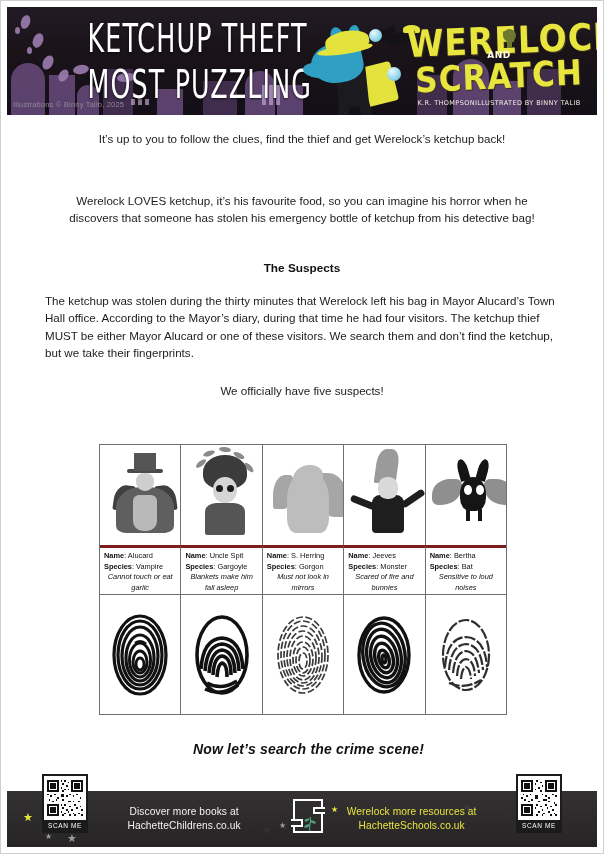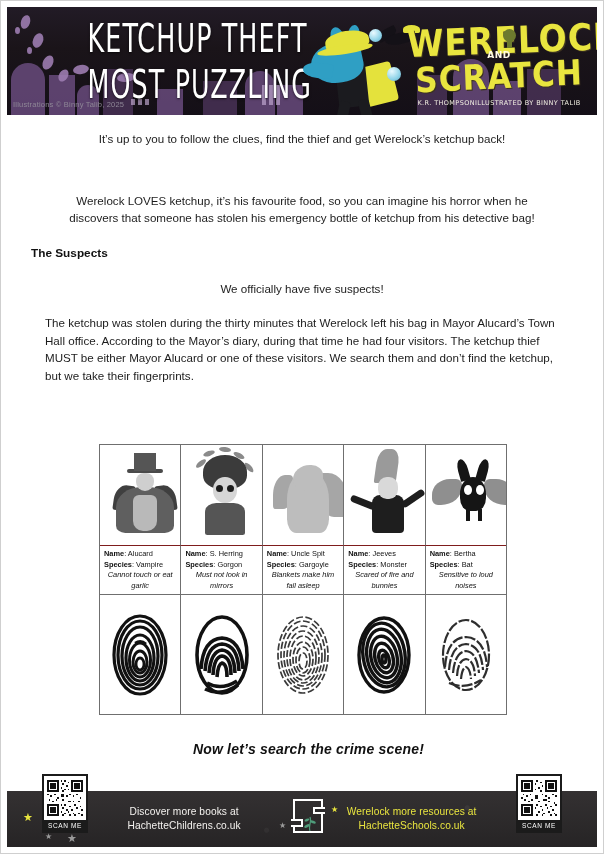--- a/index.html
+++ b/index.html
@@ -128,21 +128,22 @@
   .body-wrap { padding: 0 30px; }
   .para {
     font-size: 11.6px;
     line-height: 17.5px;
     color: #1c1c1c;
   }
   .para.center { text-align: center; }
   .p1 { margin-top: 44px; padding: 0 24px; }
   .p2 { margin-top: 15px; }
   .sub {
-    margin-top: 19px;
+    margin-top: 34px;
+    text-align: center;
     font-size: 11.8px;
     font-weight: bold;
     color: #111;
   }
   .p3 { margin-top: 17px; text-align: left; padding-left: 14px; padding-right: 8px; }
   .p4 { margin-top: 20px; text-align: center; }
 
   
   .table {
     position: absolute; left: 98px; top: 443px;
@@ -155,21 +156,21 @@
   .trow.imgrow { height: 100px; }
   .trow.txtrow { height: 49px; }
   .trow.fprow { height: 120px; border-top: 1px solid #6f6f6f; }
   .tcell {
     flex: 1 1 0;
     border-right: 1px solid #6f6f6f;
     position: relative;
     overflow: hidden;
   }
   .tcell:last-child { border-right: none; }
-  .trow.txtrow .tcell { border-top: 1px solid #7f1d1d; padding: 3px 4px 0 4px; }
+  .trow.txtrow .tcell { border-top: 3px solid #7f1d1d; padding: 3px 4px 0 4px; }
   .tcell .line { font-size: 7.4px; line-height: 10.6px; color: #111; }
   .tcell .line b { font-weight: bold; }
   .tcell .trait { font-size: 7.4px; line-height: 10.6px; font-style: italic; text-align: center; color:#111; }
 
   
   .art { position: absolute; inset: 0; }
   .g { position: absolute; background: #6e6e6e; }
 
   .vamp-hat { left:34px; top:8px; width:22px; height:18px; background:#555; }
   .vamp-brim { left:27px; top:24px; width:36px; height:4px; background:#4a4a4a; border-radius:2px; }
@@ -347,22 +348,22 @@
       </div>
     </div>
   </div>
 
   <div class="copyright">Illustrations © Binny Talib, 2025</div>
 
   <div class="body-wrap">
     <p class="para center p2">It’s up to you to follow the clues, find the thief and get Werelock’s ketchup back!</p>
     <p class="para center p1">Werelock LOVES ketchup, it’s his favourite food, so you can imagine his horror when he discovers that someone has stolen his emergency bottle of ketchup from his detective bag!</p>
     <div class="sub">The Suspects</div>
+    <p class="para p3">The ketchup was stolen during the thirty minutes that Werelock left his bag in Mayor Alucard’s Town Hall office. According to the Mayor’s diary, during that time he had four visitors. The ketchup thief MUST be either Mayor Alucard or one of these visitors. We search them and don’t find the ketchup, but we take their fingerprints.</p>
     <p class="para p4">We officially have five suspects!</p>
-    <p class="para p3">The ketchup was stolen during the thirty minutes that Werelock left his bag in Mayor Alucard’s Town Hall office. According to the Mayor’s diary, during that time he had four visitors. The ketchup thief MUST be either Mayor Alucard or one of these visitors. We search them and don’t find the ketchup, but we take their fingerprints.</p>
   </div>
 
   <div class="table">
 
     <div class="trow imgrow">
       <div class="tcell">
         <div class="art">
           <div class="g vamp-collar-l"></div>
             <div class="g vamp-collar-r"></div>
           <div class="g vamp-cape"></div>
@@ -418,28 +419,28 @@
       </div>
     </div>
 
     <div class="trow txtrow">
       <div class="tcell">
         <div class="line"><b>Name</b>: <span>Alucard</span></div>
         <div class="line"><b>Species</b>: <span>Vampire</span></div>
         <div class="trait">Cannot touch or eat garlic</div>
       </div>
       <div class="tcell">
+        <div class="line"><b>Name</b>: <span>Uncle Spit</span></div>
+        <div class="line"><b>Species</b>: <span>Gargoyle</span></div>
+        <div class="trait">Blankets make him fall asleep</div>
+      </div>
+      <div class="tcell">
         <div class="line"><b>Name</b>: <span>S. Herring</span></div>
         <div class="line"><b>Species</b>: <span>Gorgon</span></div>
         <div class="trait">Must not look in mirrors</div>
-      </div>
-      <div class="tcell">
-        <div class="line"><b>Name</b>: <span>Uncle Spit</span></div>
-        <div class="line"><b>Species</b>: <span>Gargoyle</span></div>
-        <div class="trait">Blankets make him fall asleep</div>
       </div>
       <div class="tcell">
         <div class="line"><b>Name</b>: <span>Jeeves</span></div>
         <div class="line"><b>Species</b>: <span>Monster</span></div>
         <div class="trait">Scared of fire and bunnies</div>
       </div>
       <div class="tcell">
         <div class="line"><b>Name</b>: <span>Bertha</span></div>
         <div class="line"><b>Species</b>: <span>Bat</span></div>
         <div class="trait">Sensitive to loud noises</div>

